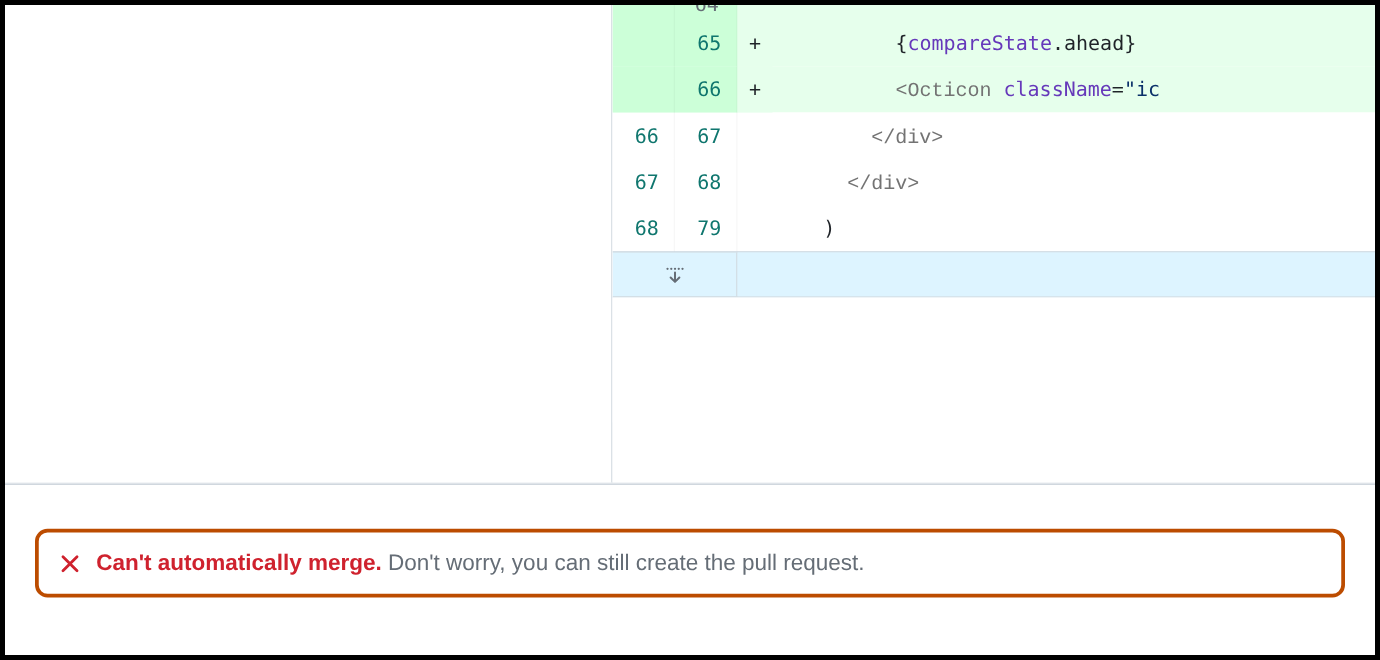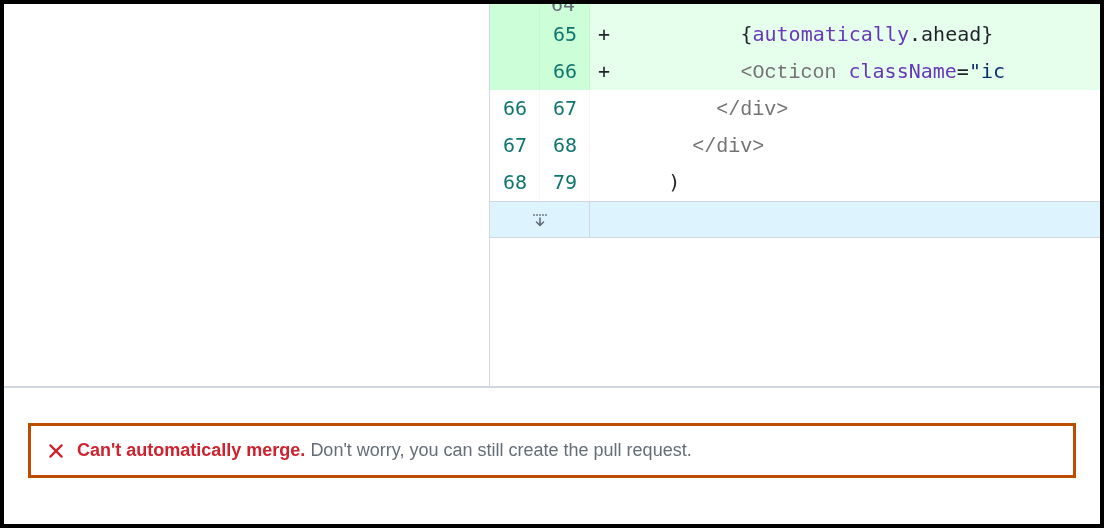--- a/index.html
+++ b/index.html
@@ -19,21 +19,21 @@
     }
     .left-panel {
       width: 486px;
       border-right: 1px solid #d0d7de;
       background: #fff;
     }
     .diff-panel {
       flex: 1;
       background: #fff;
       font-family: ui-monospace, SFMono-Regular, "SF Mono", Menlo, Consolas, monospace;
-      font-size: 20px;
+      font-size: 16px;
       overflow: hidden;
     }
     .diff-row {
       display: flex;
       align-items: stretch;
       height: 37px;
       line-height: 37px;
     }
     .diff-row.added { background: #e6ffec; }
     .diff-row.added .ln-old { background: #ccffd8; }
@@ -111,21 +111,21 @@
       background: #fff;
     }
     .divider-space {
       height: 36px;
       background: #fff;
       border-top: 1px solid #d0d7de;
     }
     .merge-alert {
       margin: 0 24px 0 24px;
       border: 3px solid #bc4c00;
-      border-radius: 0;
+      border-radius: 10px;
       padding: 14px 16px;
       display: flex;
       align-items: center;
       gap: 12px;
       font-size: 18px;
     }
     .merge-alert .x-icon { color: #cf222e; flex-shrink: 0; }
     .merge-alert .err-text { color: #cf222e; font-weight: 600; }
     .merge-alert .hint-text { color: #656d76; }
   </style>
@@ -143,21 +143,21 @@
           <div class="ln-new">
             <span class="ln-num-inner">64</span>
           </div>
           <div class="marker"></div>
           <div class="code"></div>
         </div>
         <div class="diff-row added">
           <div class="ln-old"></div>
           <div class="ln-new">65</div>
           <div class="marker">+</div>
-          <div class="code"><span>          </span><span class="tk-brace">{</span><span class="tk-var">automatically</span><span class="tk-prop">.ahead</span><span class="tk-brace">}</span></div>
+          <div class="code"><span>          </span><span class="tk-brace">{</span><span class="tk-var">compareState</span><span class="tk-prop">.ahead</span><span class="tk-brace">}</span></div>
         </div>
         <div class="diff-row added">
           <div class="ln-old"></div>
           <div class="ln-new">66</div>
           <div class="marker">+</div>
           <div class="code"><span>          </span><span class="tk-tag">&lt;Octicon</span><span> </span><span class="tk-attr">className</span><span>=</span><span class="tk-str">"ic</span></div>
         </div>
         <div class="diff-row context">
           <div class="ln-old">66</div>
           <div class="ln-new">67</div>

